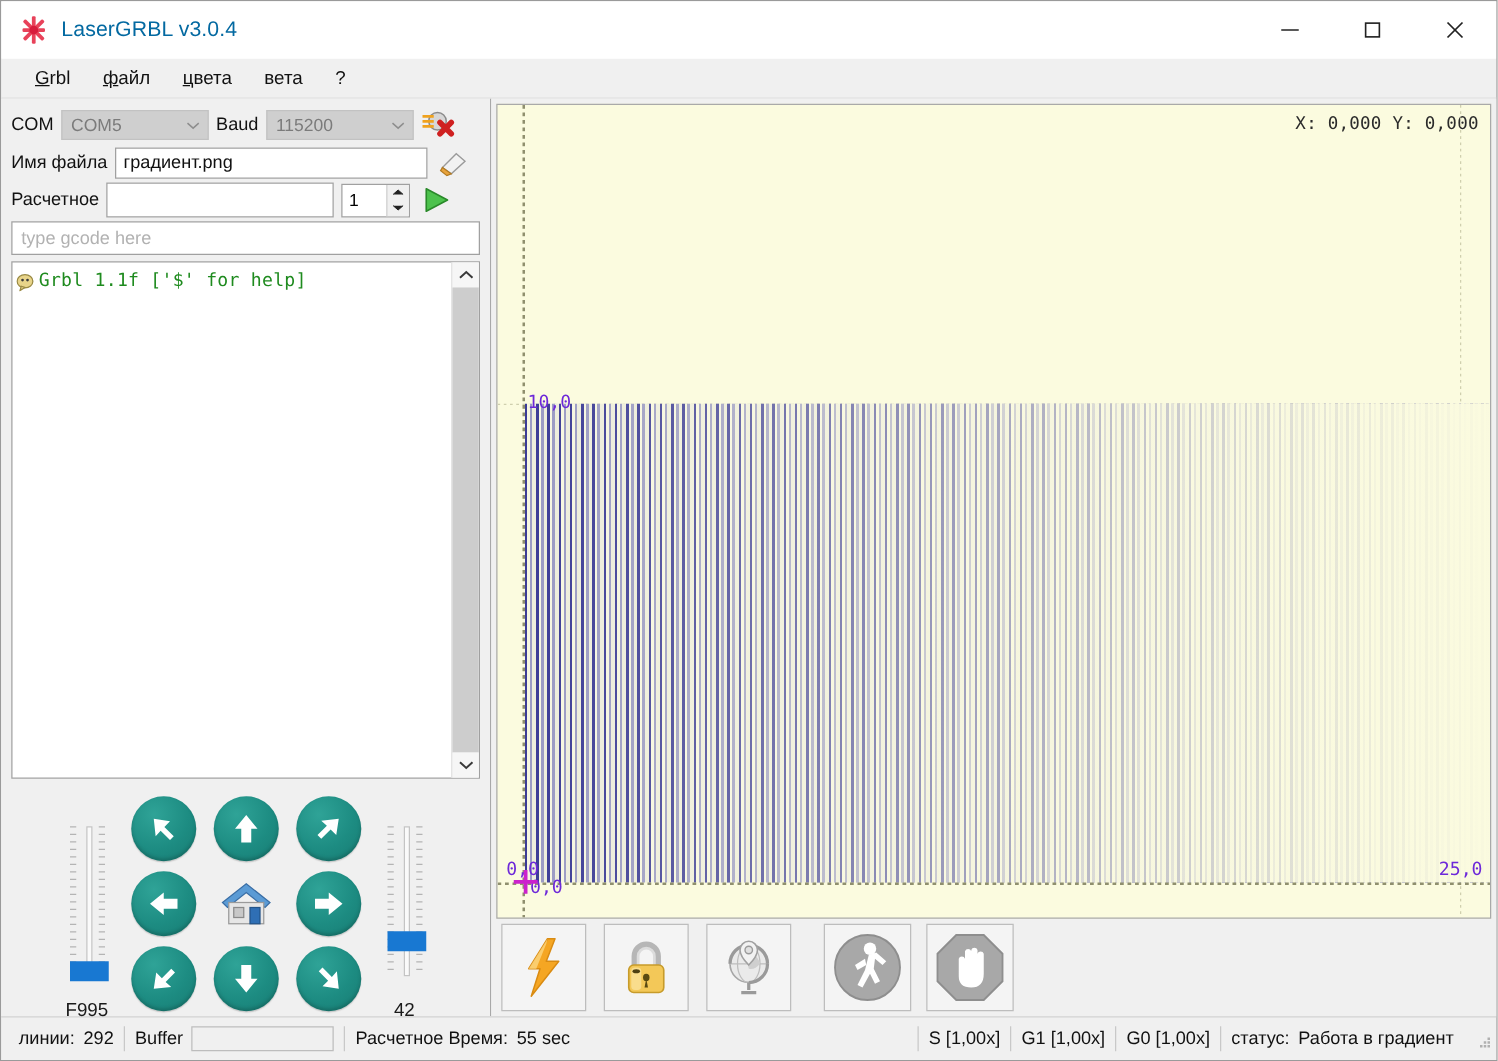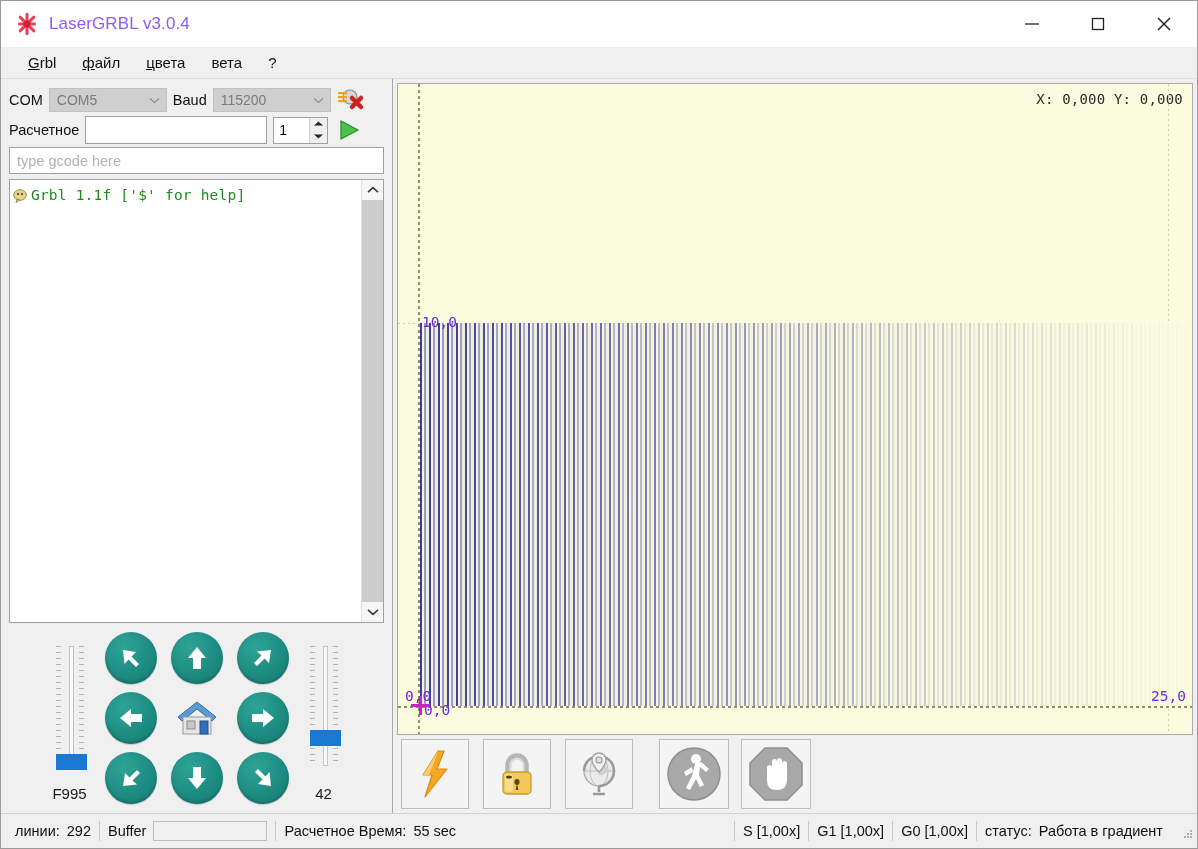--- a/index.html
+++ b/index.html
@@ -43,21 +43,21 @@
   }
   .title-icon .spark.s1 { transform: translate(-50%,-50%) rotate(0deg); }
   .title-icon .spark.s2 { transform: translate(-50%,-50%) rotate(45deg); }
   .title-icon .spark.s3 { transform: translate(-50%,-50%) rotate(90deg); height:18px;}
   .title-icon .spark.s4 { transform: translate(-50%,-50%) rotate(135deg); }
   .title-icon .core {
     position:absolute; left:50%; top:50%; width:7px;height:7px;
     background:#d81b3c; border-radius:50%; transform:translate(-50%,-50%);
   }
   .title-text {
-    font-size: 17px; color: #8b5cf6; letter-spacing: .1px;
+    font-size: 17px; color: #0369a1; letter-spacing: .1px;
   }
   .wincontrols {
     position: absolute; right: 0; top: 0;
     height: 46px; display: flex;
   }
   .wcbtn {
     width: 66px; height: 46px;
     display: flex; align-items: center; justify-content: center;
     background: transparent;
   }
@@ -173,21 +173,21 @@
   }
   .sb-arrow {
     height: 20px; display:flex;align-items:center;justify-content:center;
     background:#f6f6f6;
   }
   .sb-track { flex: 1; background: #cdcdcd; }
 
   
   .jog-area {
     height: 190px; min-height:190px;
-    display: flex; align-items: center; justify-content: center;
+    display: flex; align-items: flex-end; justify-content: center;
     gap: 0px; position: relative;
   }
   .vslider {
     width: 56px; height: 160px;
     position: relative;
     display:flex; flex-direction:column; align-items:center;
   }
   .vslider .track {
     position:absolute; left: 27px; top: 8px;
     width: 5px; height: 120px;
@@ -428,20 +428,30 @@
             <svg width="30" height="26" viewBox="0 0 30 26">
               <circle cx="13" cy="10" r="7" fill="#d7d7d7" stroke="#8b8b8b" stroke-width="1.2"></circle>
               <rect x="1" y="5" width="9" height="2.2" fill="#f0a21e"></rect>
               <rect x="1" y="9" width="9" height="2.2" fill="#f0a21e"></rect>
               <rect x="1" y="13" width="9" height="2.2" fill="#f0a21e"></rect>
               <path d="M15 11 l9 9 M24 11 l-9 9" stroke="#cf2020" stroke-width="4.5" stroke-linecap="round"></path>
             </svg>
           </div>
         </div>
 
+        <div class="row">
+          <div class="lbl">Имя файла</div>
+          <div class="txtbox fname">градиент.png</div>
+          <div class="icon-btn">
+            <svg width="26" height="24" viewBox="0 0 26 24">
+              <path d="M4 16 L15 5 L22 11 L11 21 Z" fill="#f2f2f2" stroke="#9a9a9a" stroke-width="1.1"></path>
+              <path d="M4 16 L11 21 L7.5 22.5 L2.5 18.5 Z" fill="#e8a33c" stroke="#b27a22" stroke-width="1"></path>
+            </svg>
+          </div>
+        </div>
 
         <div class="row">
           <div class="lbl">Расчетное</div>
           <div class="progbox"></div>
           <div class="spin">
             <div class="sv">1</div>
             <div class="arrows">
               <div>
                   <svg width="9" height="6" viewBox="0 0 9 6">
                     <path d="M0.5 4.5 L4.5 1 L8.5 4.5" fill="#222" stroke="#222" stroke-width=".8"></path>

